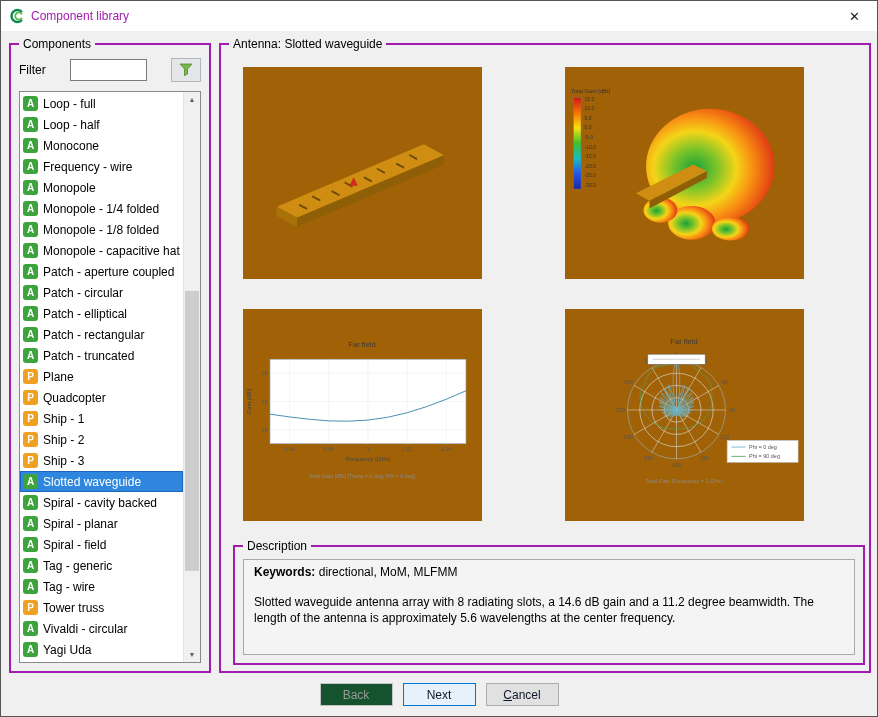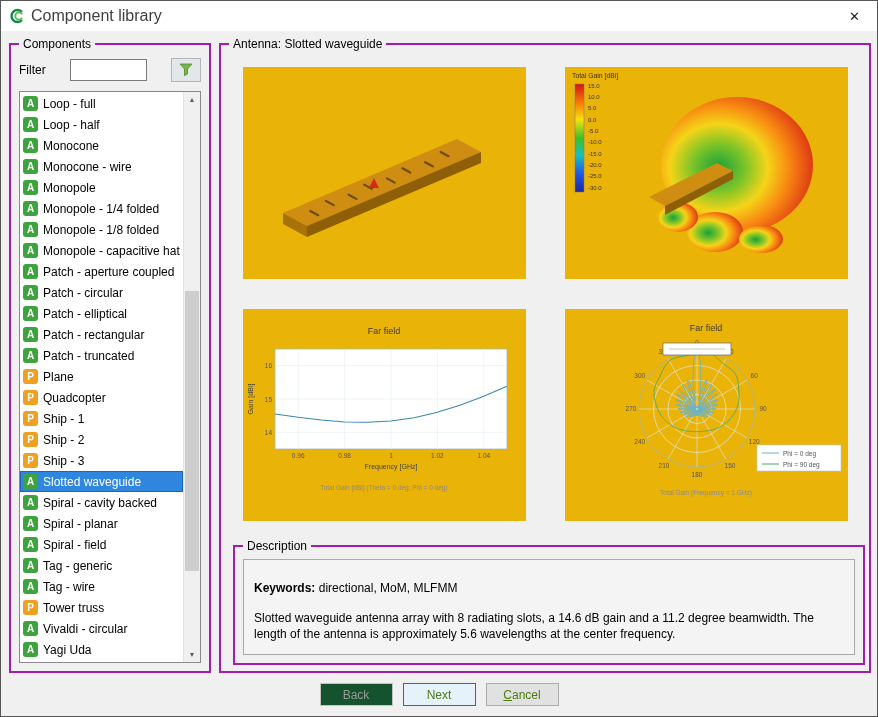--- a/index.html
+++ b/index.html
@@ -2,21 +2,21 @@
 <html><head>
 <meta charset="utf-8">
 <style>
   * { margin:0; padding:0; box-sizing:border-box; font-family:"Liberation Sans", sans-serif; }
   html,body { width:878px; height:717px; background:#fff; }
   .window { position:absolute; left:0; top:0; width:878px; height:717px;
             border:1px solid #555; background:#f0f0f0; overflow:hidden; }
 
   
   .titlebar { height:30px; background:#fff; display:flex; align-items:center; padding-left:8px; }
-  .titlebar .title { font-size:16px; color:#404040; margin-left:6px; flex:1; }
+  .titlebar .title { font-size:12px; color:#a21caf; margin-left:6px; flex:1; }
   .close-btn { width:45px; height:29px; border:none; background:transparent; font-size:13px;
                color:#222; cursor:pointer; }
 
   .body { position:absolute; left:0; right:0; top:30px; bottom:0; }
 
   
   .groupbox { position:absolute; border:2px solid #a21caf; }
   .gb-label { position:absolute; top:-8px; left:8px; background:#f0f0f0; padding:0 4px;
               font-size:12px; color:#000; white-space:nowrap; }
 
@@ -43,40 +43,40 @@
 
   .scrollbar { width:17px; background:#f0f0f0; border-left:1px solid #e3e3e3;
                display:flex; flex-direction:column; }
   .sb-btn { height:15px; display:flex; align-items:center; justify-content:center;
             font-size:7px; color:#606060; cursor:pointer; }
   .sb-track { flex:1; position:relative; }
   .sb-thumb { position:absolute; left:1px; right:1px; top:34%; height:52%; background:#cdcdcd; }
 
   
   .preview { left:218px; top:12px; width:652px; height:630px; }
-  .img { position:absolute; width:283px; height:212px; background:#eab308; }
+  .img { position:absolute; width:239px; height:212px; background:#a16207; }
   .img svg { width:100%; height:100%; display:block; }
   .img1 { left:22px;  top:22px; }
   .img2 { left:344px; top:22px; }
   .img3 { left:22px;  top:264px; }
   .img4 { left:344px; top:264px; }
 
   
   .descbox { left:12px; top:500px; width:632px; height:120px; }
   .desc-inner { position:absolute; left:8px; top:12px; right:8px; bottom:8px;
-                border:1px solid #a9a9a9; background:#f4f4f4; padding:20px 10px;
+                border:1px solid #a9a9a9; background:#f4f4f4; padding:4px 10px;
                 font-size:12px; line-height:16px; color:#000; }
   .desc-inner .bold { font-weight:bold; }
   .desc-inner p { margin-top:14px; }
 
   
   .footer { position:absolute; left:0; right:0; top:652px; display:flex;
             justify-content:center; gap:10px; }
   .btn { min-width:73px; height:23px; font-size:12px; background:#e1e1e1;
-         border:1px solid #adadad; cursor:pointer; color:#4d7c0f; }
+         border:1px solid #adadad; cursor:pointer; color:#0f172a; }
   .btn.primary { border:1px solid #0078d7; background:#e5f1fb; }
   .btn.disabled { background:#14532d; border-color:#c3c3c3; color:#9a9a9a; cursor:default; }
 
   
   svg .ct  { font-size:9px;  fill:#3a3a3a; }
   svg .tk  { font-size:6.5px; fill:#555; }
   svg .al  { font-size:7px;  fill:#444; }
   svg .cap { font-size:6.5px; fill:#8a8a8a; }
   svg .cbt { font-size:6.8px; fill:#333; }
   svg .cbk { font-size:6px;  fill:#333; }
@@ -119,21 +119,21 @@
             <div class="list-item">
               <span class="cicon a">A</span>
               <span>Loop - half</span>
             </div>
             <div class="list-item">
               <span class="cicon a">A</span>
               <span>Monocone</span>
             </div>
             <div class="list-item">
               <span class="cicon a">A</span>
-              <span>Monocone - wire</span>
+              <span>Frequency - wire</span>
             </div>
             <div class="list-item">
               <span class="cicon a">A</span>
               <span>Monopole</span>
             </div>
             <div class="list-item">
               <span class="cicon a">A</span>
               <span>Monopole - 1/4 folded</span>
             </div>
             <div class="list-item">

